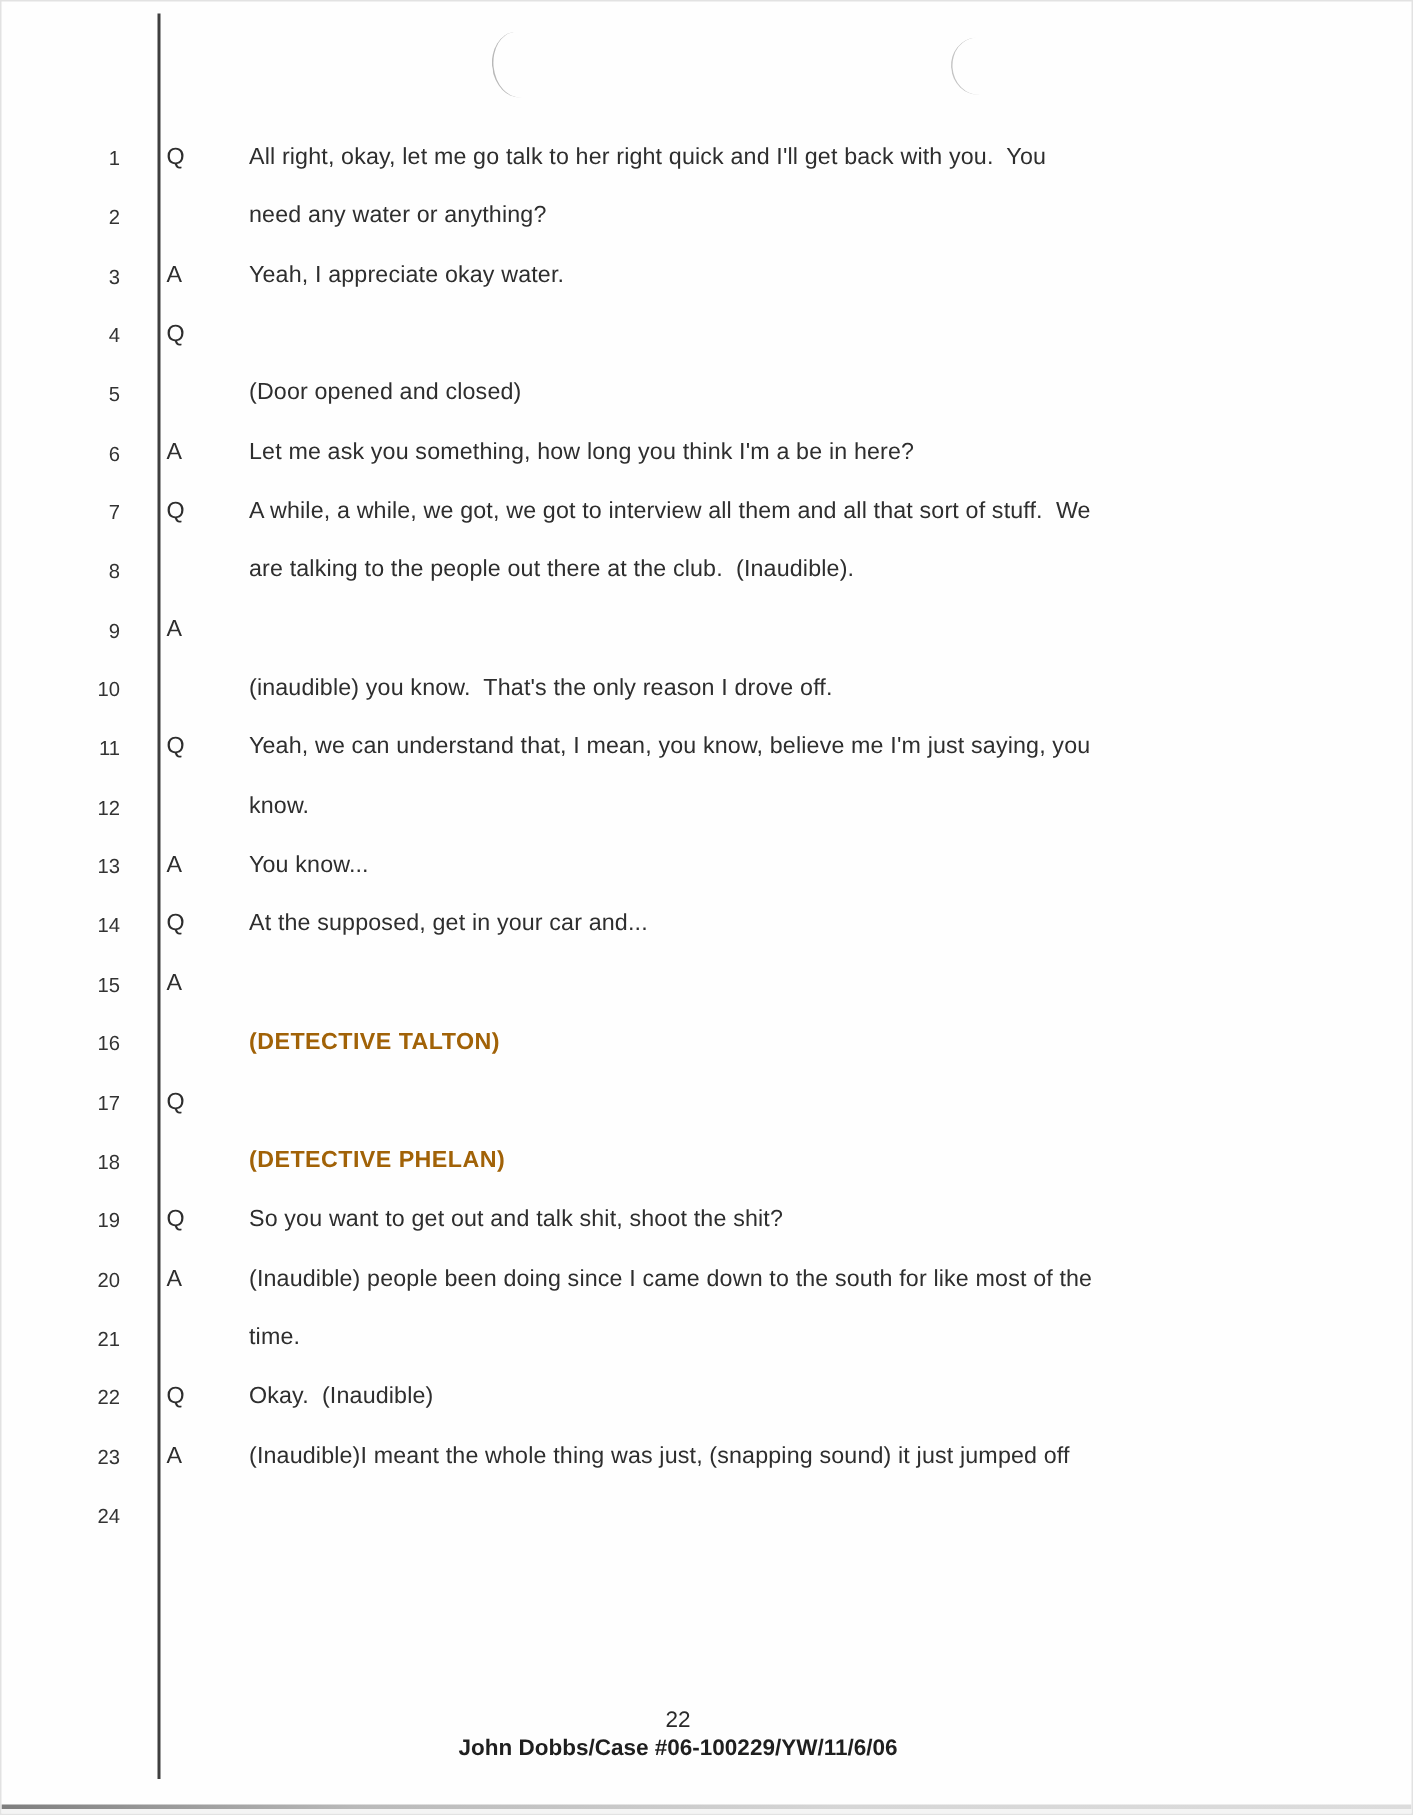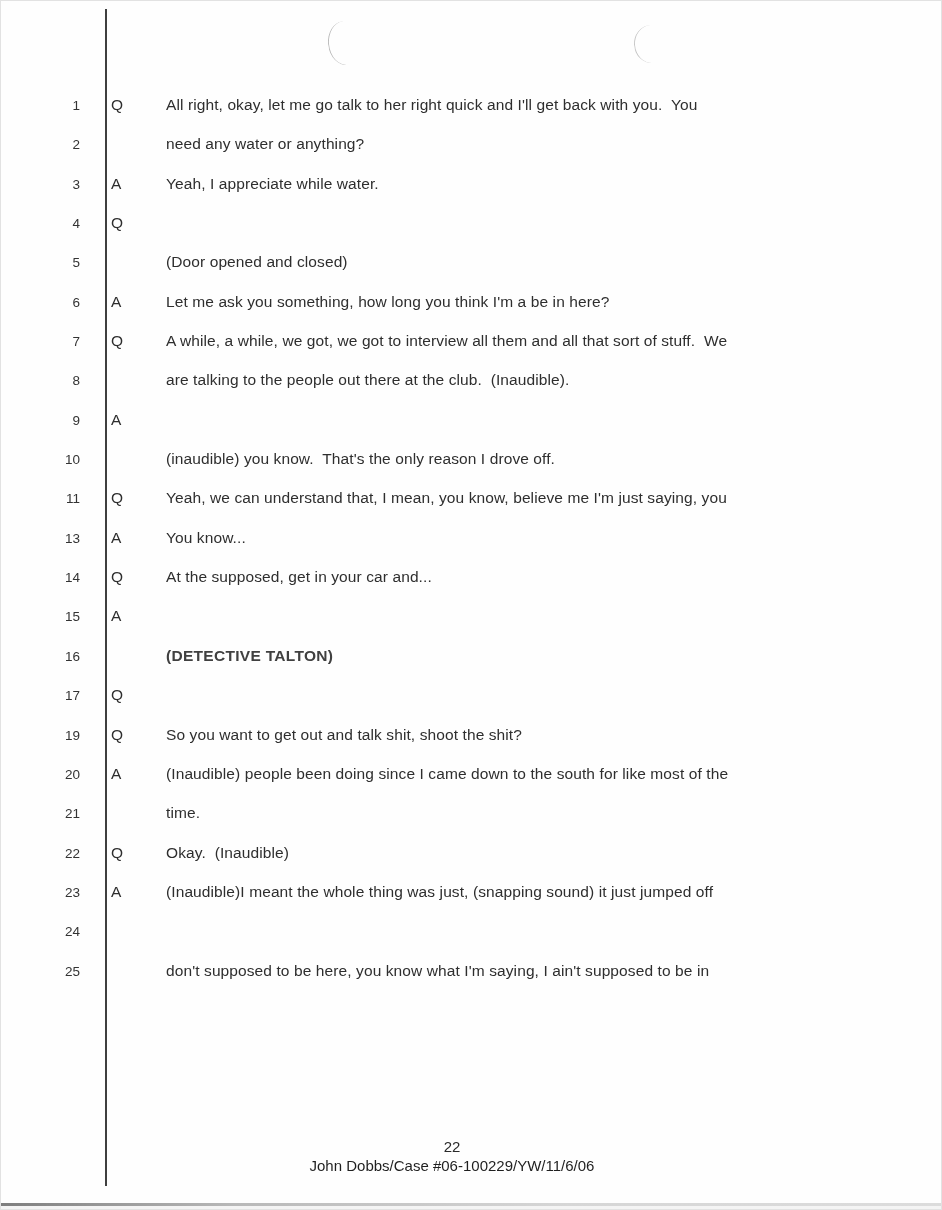--- a/index.html
+++ b/index.html
@@ -67,36 +67,36 @@
   .text {
     flex: 1;
     padding-right: 110px;
     font-size: 15.5px;
     letter-spacing: 0.1px;
     white-space: pre-wrap;
   }
   .bold-line {
     font-weight: bold;
     letter-spacing: 0.3px;
-    color: #404040;
+    color: #a16207;
   }
   .footer {
     position: absolute;
     top: 1137px;
     left: 0;
     width: 902px; 
     text-align: center;
   }
   .page-number {
     font-size: 15px;
     color: #2a2a2a;
   }
   .footer-case {
     font-size: 15px;
-    font-weight: normal;
+    font-weight: bold;
     color: #1f1f1f;
     margin-top: 2px;
   }
   
   .scan-edge {
     position: absolute;
     left: 0;
     right: 0;
     top: 1202px;
     height: 3px;
@@ -127,21 +127,21 @@
         <span class="text">All right, okay, let me go talk to her right quick and I'll get back with you.  You</span>
       </div>
     <div class="line">
         <span class="num">2</span>
         <span class="speaker"></span>
         <span class="text">need any water or anything?</span>
       </div>
     <div class="line">
         <span class="num">3</span>
         <span class="speaker">A</span>
-        <span class="text">Yeah, I appreciate while water.</span>
+        <span class="text">Yeah, I appreciate okay water.</span>
       </div>
     <div class="line">
         <span class="num">4</span>
         <span class="speaker">Q</span>
       </div>
     <div class="line">
         <span class="num">5</span>
         <span class="speaker"></span>
         <span class="text">(Door opened and closed)</span>
       </div>
@@ -168,20 +168,25 @@
         <span class="num">10</span>
         <span class="speaker"></span>
         <span class="text">(inaudible) you know.  That's the only reason I drove off.</span>
       </div>
     <div class="line">
         <span class="num">11</span>
         <span class="speaker">Q</span>
         <span class="text">Yeah, we can understand that, I mean, you know, believe me I'm just saying, you</span>
       </div>
     <div class="line">
+        <span class="num">12</span>
+        <span class="speaker"></span>
+        <span class="text">know.</span>
+      </div>
+    <div class="line">
         <span class="num">13</span>
         <span class="speaker">A</span>
         <span class="text">You know...</span>
       </div>
     <div class="line">
         <span class="num">14</span>
         <span class="speaker">Q</span>
         <span class="text">At the supposed, get in your car and...</span>
       </div>
     <div class="line">
@@ -191,20 +196,25 @@
     <div class="line">
         <span class="num">16</span>
         <span class="speaker"></span>
         <span class="text bold-line">(DETECTIVE TALTON)</span>
       </div>
     <div class="line">
         <span class="num">17</span>
         <span class="speaker">Q</span>
       </div>
     <div class="line">
+        <span class="num">18</span>
+        <span class="speaker"></span>
+        <span class="text bold-line">(DETECTIVE PHELAN)</span>
+      </div>
+    <div class="line">
         <span class="num">19</span>
         <span class="speaker">Q</span>
         <span class="text">So you want to get out and talk shit, shoot the shit?</span>
       </div>
     <div class="line">
         <span class="num">20</span>
         <span class="speaker">A</span>
         <span class="text">(Inaudible) people been doing since I came down to the south for like most of the</span>
       </div>
     <div class="line">
@@ -218,25 +228,20 @@
         <span class="text">Okay.  (Inaudible)</span>
       </div>
     <div class="line">
         <span class="num">23</span>
         <span class="speaker">A</span>
         <span class="text">(Inaudible)I meant the whole thing was just, (snapping sound) it just jumped off</span>
       </div>
     <div class="line">
         <span class="num">24</span>
         <span class="speaker"></span>
-      </div>
-    <div class="line">
-        <span class="num">25</span>
-        <span class="speaker"></span>
-        <span class="text">don't supposed to be here, you know what I'm saying, I ain't supposed to be in</span>
       </div>
   </div>
 
   <div class="footer">
     <div class="page-number">22</div>
     <div class="footer-case">John Dobbs/Case #06-100229/YW/11/6/06</div>
   </div>
 
   <div class="scan-edge"></div>
   <div class="scan-edge-below"></div>

